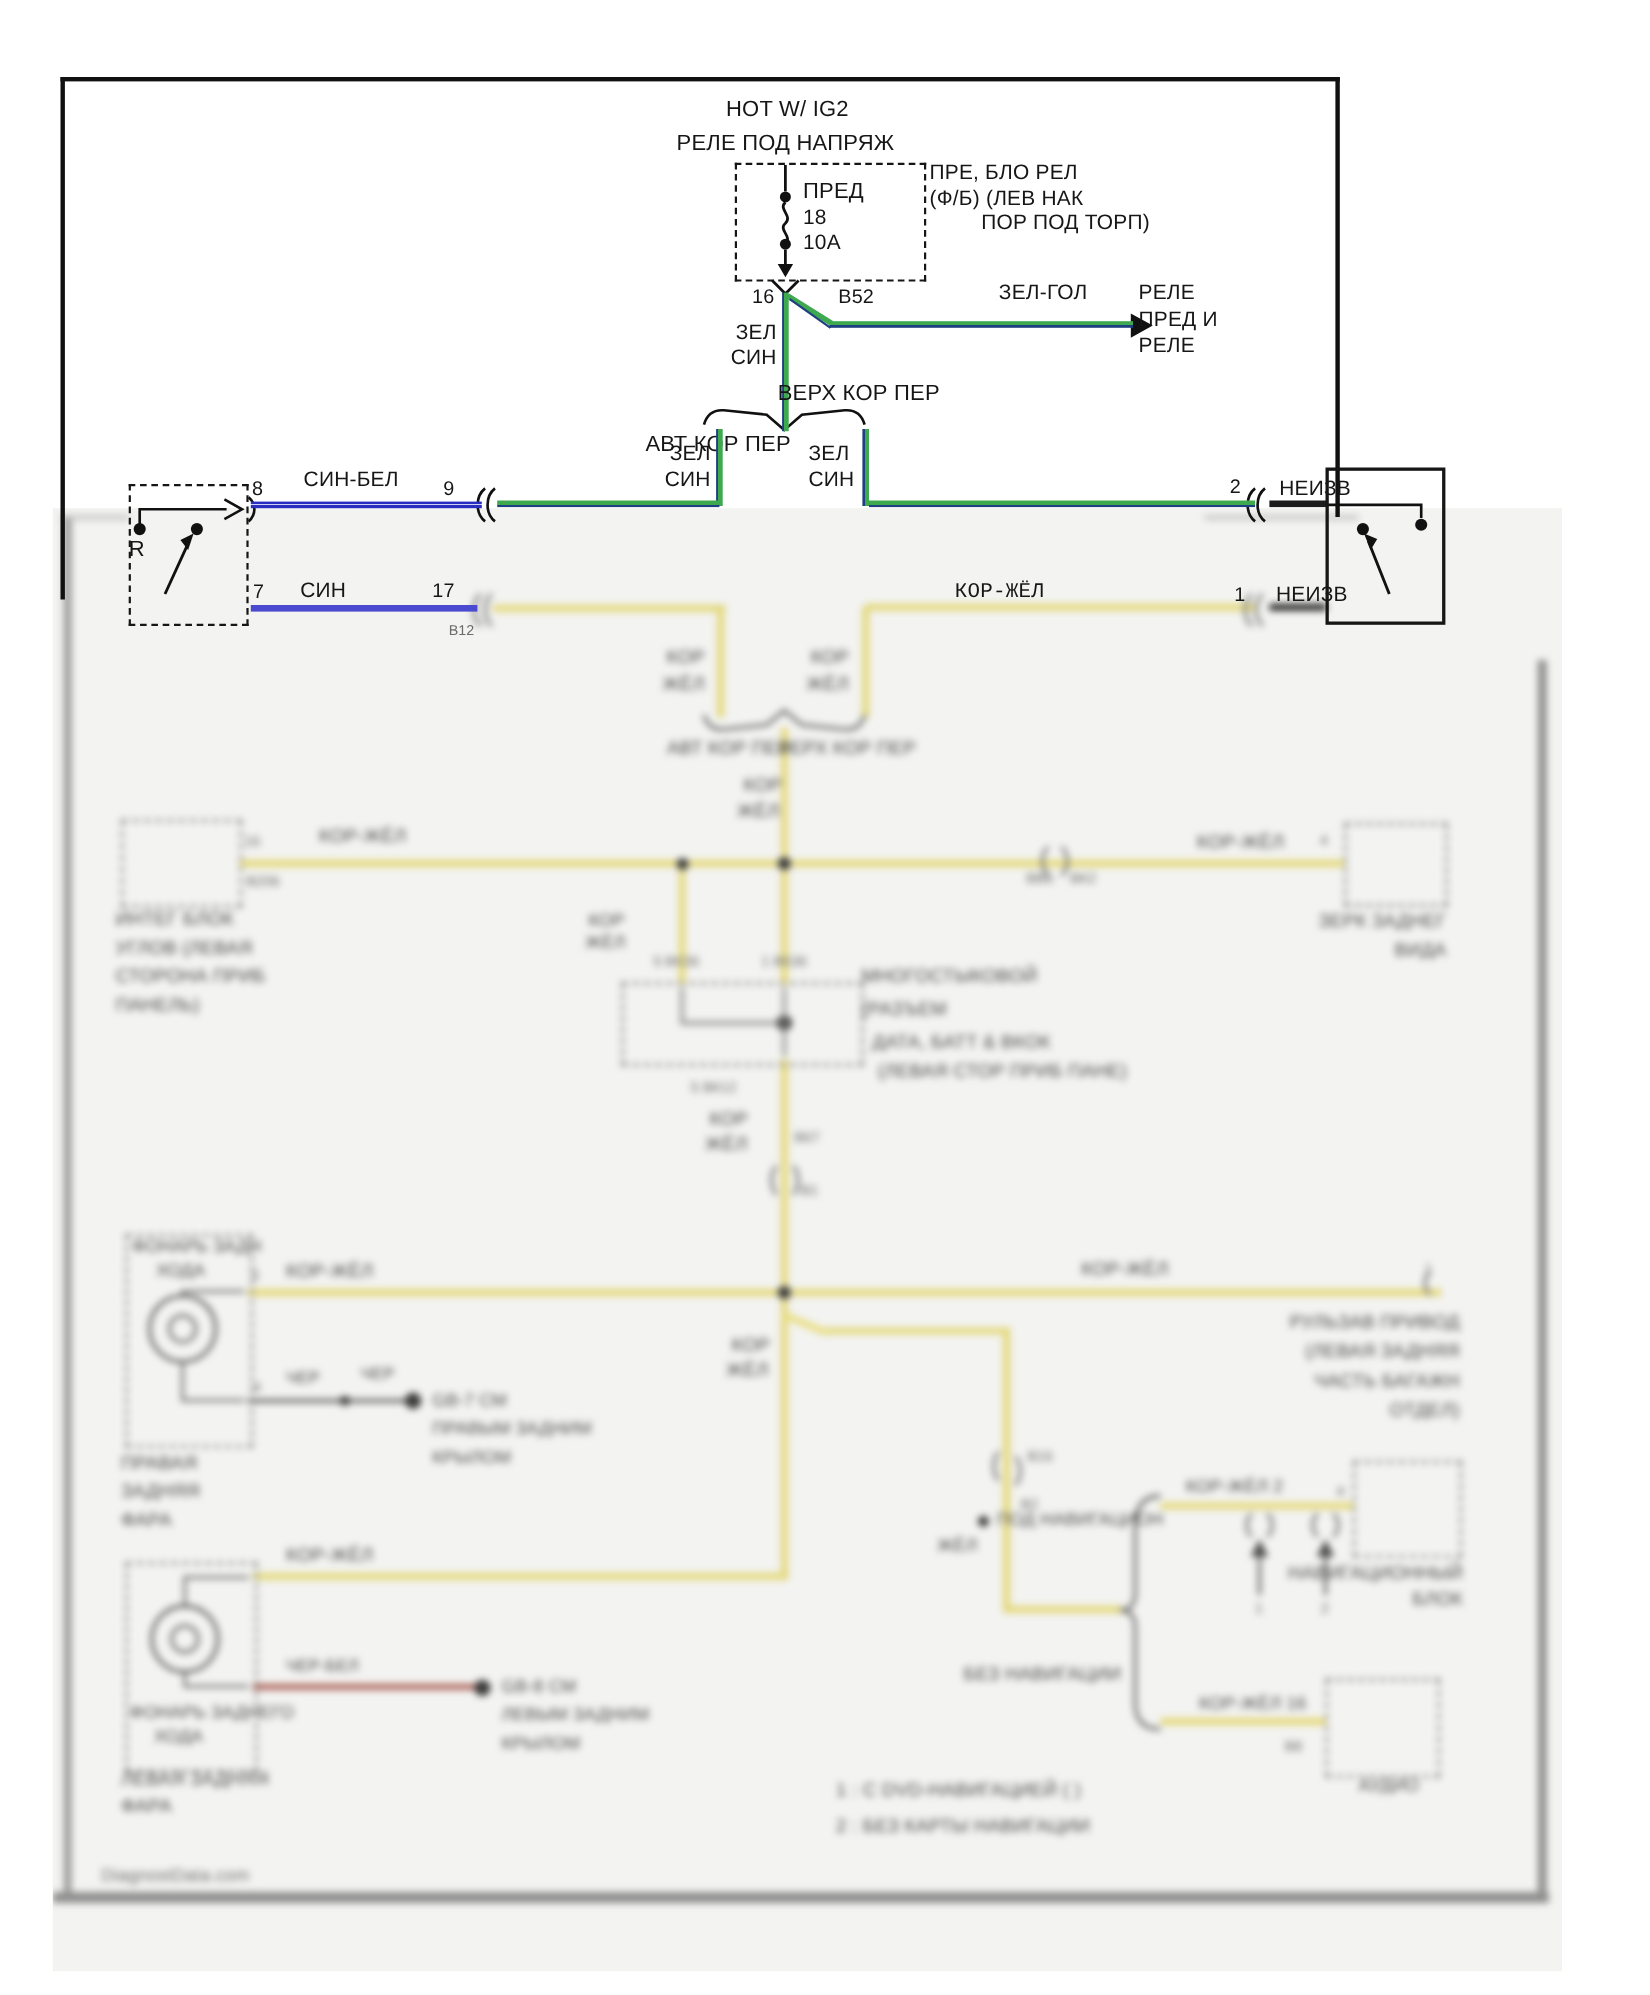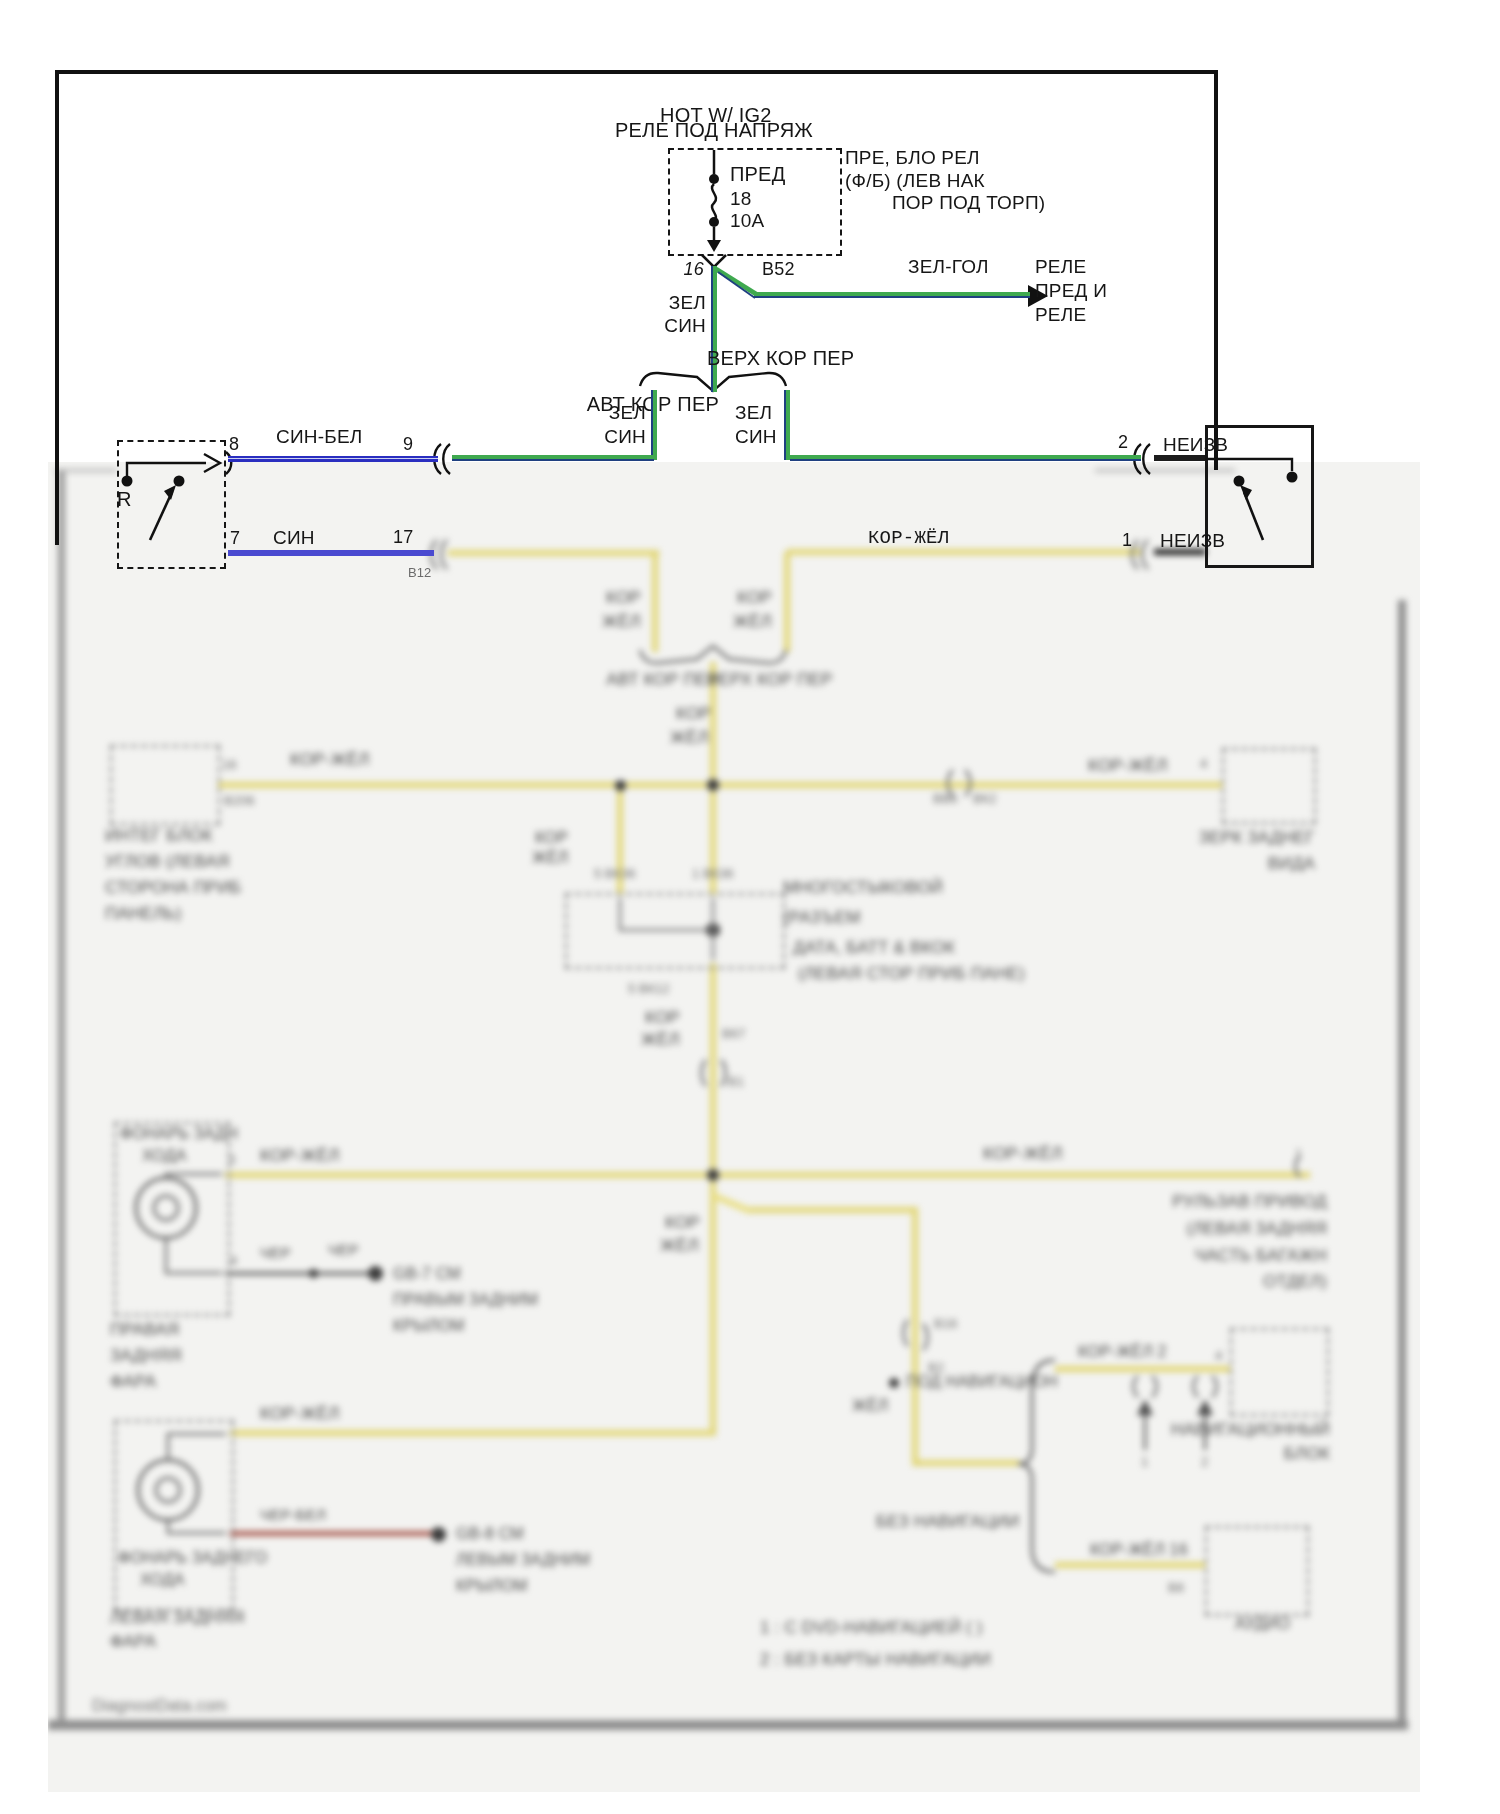--- a/index.html
+++ b/index.html
@@ -208,30 +208,30 @@
       <div class="bt" style="left:760px;top:1618px;">1 : С DVD-НАВИГАЦИЕЙ ( )</div>
       <div class="bt" style="left:760px;top:1650px;">2 : БЕЗ КАРТЫ НАВИГАЦИИ</div>
       <div class="bt bt16" style="left:92px;top:1696px;color:#707070;">DiagnostData.com</div>
     </div>
   </div>
 
   <div class="abs" style="left:55px;top:70px;width:1163px;height:4px;background:#111;"></div>
   <div class="abs" style="left:55px;top:70px;width:4px;height:475px;background:#111;"></div>
   <div class="abs" style="left:1214px;top:70px;width:4px;height:400px;background:#111;"></div>
 
-  <div class="t t20" style="left:660px;top:104px;text-align:right;">HOT W/ IG2</div>
+  <div class="t t20" style="left:660px;top:88px;text-align:right;">HOT W/ IG2</div>
   <div class="t t20" style="left:615px;top:119px;">РЕЛЕ ПОД НАПРЯЖ</div>
   <div class="dash" style="left:668px;top:148px;width:170px;height:104px;"></div>
   <div class="t t20" style="left:730px;top:163px;">ПРЕД</div>
   <div class="t" style="left:730px;top:188px;">18</div>
   <div class="t" style="left:730px;top:210px;">10А</div>
   <div class="t" style="left:845px;top:147px;">ПРЕ, БЛО РЕЛ</div>
   <div class="t" style="left:845px;top:170px;">(Ф/Б) (ЛЕВ НАК</div>
   <div class="t" style="left:845px;top:192px;margin-left:47px;">ПОР ПОД ТОРП)</div>
-  <div class="t t18 tar" style="left:676px;top:259px;width:28px;font-style:italic;">16</div>
+  <div class="t t18 tar" style="left:676px;top:259px;width:28px;">16</div>
   <div class="t t18" style="left:762px;top:259px;">В52</div>
 
   <svg width="1500" height="600" viewBox="0 0 1500 600" style="left:0;top:0;">
 
     <line x1="714" y1="150" x2="714" y2="174" stroke="#111" stroke-width="2.5"></line>
     <circle cx="714" cy="179" r="5" fill="#111"></circle>
     <path d="M714,184 c-7,6 7,12 0,19 c-7,6 7,12 0,19" fill="none" stroke="#111" stroke-width="2.5"></path>
     <circle cx="714" cy="222" r="5" fill="#111"></circle>
     <line x1="714" y1="227" x2="714" y2="241" stroke="#111" stroke-width="2.5"></line>
     <polygon points="707,240 721,240 714,252" fill="#111"></polygon>

